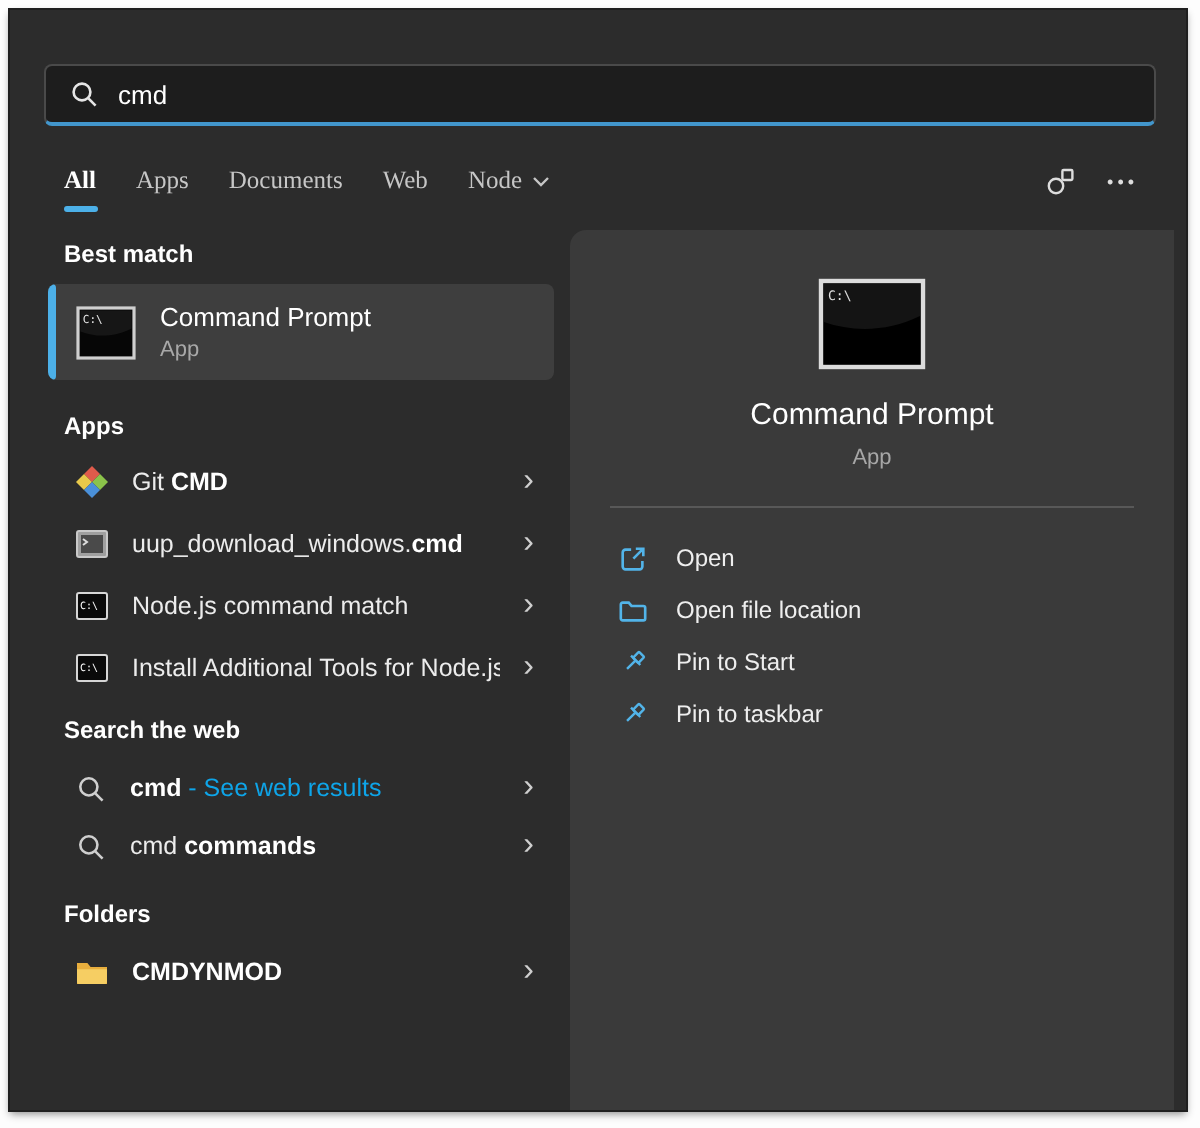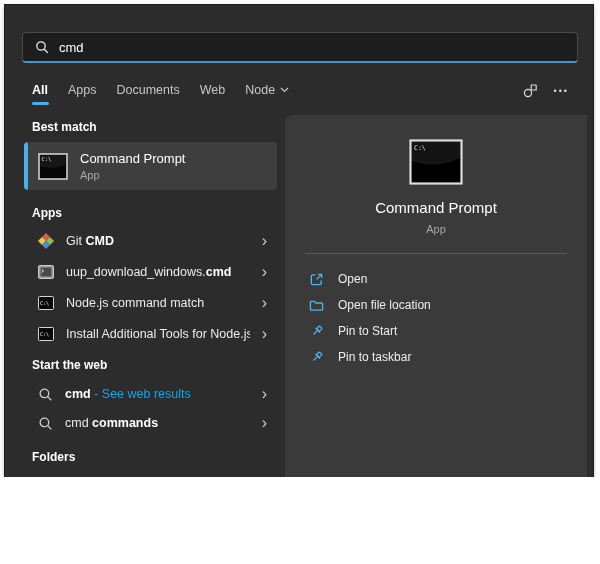--- a/index.html
+++ b/index.html
@@ -1,35 +1,35 @@
 <!DOCTYPE html>
 <html><head>
 <meta charset="utf-8">
 <style>
   * { margin:0; padding:0; box-sizing:border-box; }
   html,body { width:600px; height:564px; background:#ffffff; font-family:"Liberation Sans", sans-serif; }
-  .page { position:relative; width:600px; height:477px; background:#fdfdfd; overflow:hidden; }
+  .page { position:relative; width:600px; height:564px; background:#fdfdfd; overflow:hidden; }
   .window {
     position:absolute; left:5px; top:5px; width:588px; height:550px;
     background:#2c2c2c; box-shadow:0 0 0 1px #1f1f1f, 0 2px 4px rgba(0,0,0,.45);
   }
   
   .searchbox {
     position:absolute; left:17px; top:27px; width:556px; height:31px;
     background:#1d1d1d; border:1px solid #4a4a4a; border-bottom:2px solid #4296cc;
     border-radius:4px; display:flex; align-items:center; padding:0 12px; gap:10px;
   }
   .searchbox svg { flex:0 0 auto; }
   .searchbox input {
     background:transparent; border:none; outline:none; color:#ffffff;
     font-size:13px; font-family:"Liberation Sans", sans-serif; width:100%;
   }
   
   .tabs { position:absolute; left:27px; top:78px; display:flex; gap:20px; align-items:flex-start; }
-  .tab { color:#c6c6c6; font-size:12.5px; cursor:pointer; position:relative; padding-bottom:8px; display:flex; gap:5px; align-items:center; }
+  .tab { color:#c6c6c6; font-size:12.5px; cursor:pointer; position:relative; padding-bottom:8px; display:flex; gap:5px; align-items:center;font-family:Liberation Serif, serif; }
   .tab.active { color:#ffffff; font-weight:bold; }
   .tab.active::after {
     content:""; position:absolute; left:0; bottom:0; width:17px; height:3px;
     border-radius:2px; background:#4cb0e8;
   }
   .tabs-right { position:absolute; right:24px; top:78px; display:flex; gap:16px; align-items:center; }
   .dots { color:#dddddd; font-size:9px; letter-spacing:2px; cursor:pointer; }
   
   .left { position:absolute; left:17px; top:106px; width:255px; }
   .hdr { position:absolute; left:10px; color:#ffffff; font-size:12px; font-weight:bold; }
@@ -157,21 +157,21 @@
 
       <div class="row" style="top:209px;">
         <svg width="16" height="14" viewBox="0 0 16 14">
           <rect x="0.5" y="0.5" width="15" height="13" rx="1" fill="#0a0a0a" stroke="#d6d6d6"></rect>
           <text x="2" y="8.5" font-size="5" fill="#ffffff" font-family="DejaVu Sans Mono, monospace">C:\</text>
         </svg>
         <span class="lbl"><span>Install Additional Tools for Node.js</span></span>
         <span class="chev">›</span>
       </div>
 
-      <div class="hdr" style="top:247px;">Start the web</div>
+      <div class="hdr" style="top:247px;">Search the web</div>
 
       <div class="row" style="top:269px;">
         <svg width="15" height="15" viewBox="0 0 14 14">
           <circle cx="6" cy="6" r="4" fill="none" stroke="#cfcfcf" stroke-width="1.2"></circle>
           <line x1="9" y1="9" x2="12.4" y2="12.4" stroke="#cfcfcf" stroke-width="1.2"></line>
         </svg>
         <span class="lbl"><span class="b">cmd</span><span class="dim"> - See web results</span></span>
         <span class="chev">›</span>
       </div>
 

